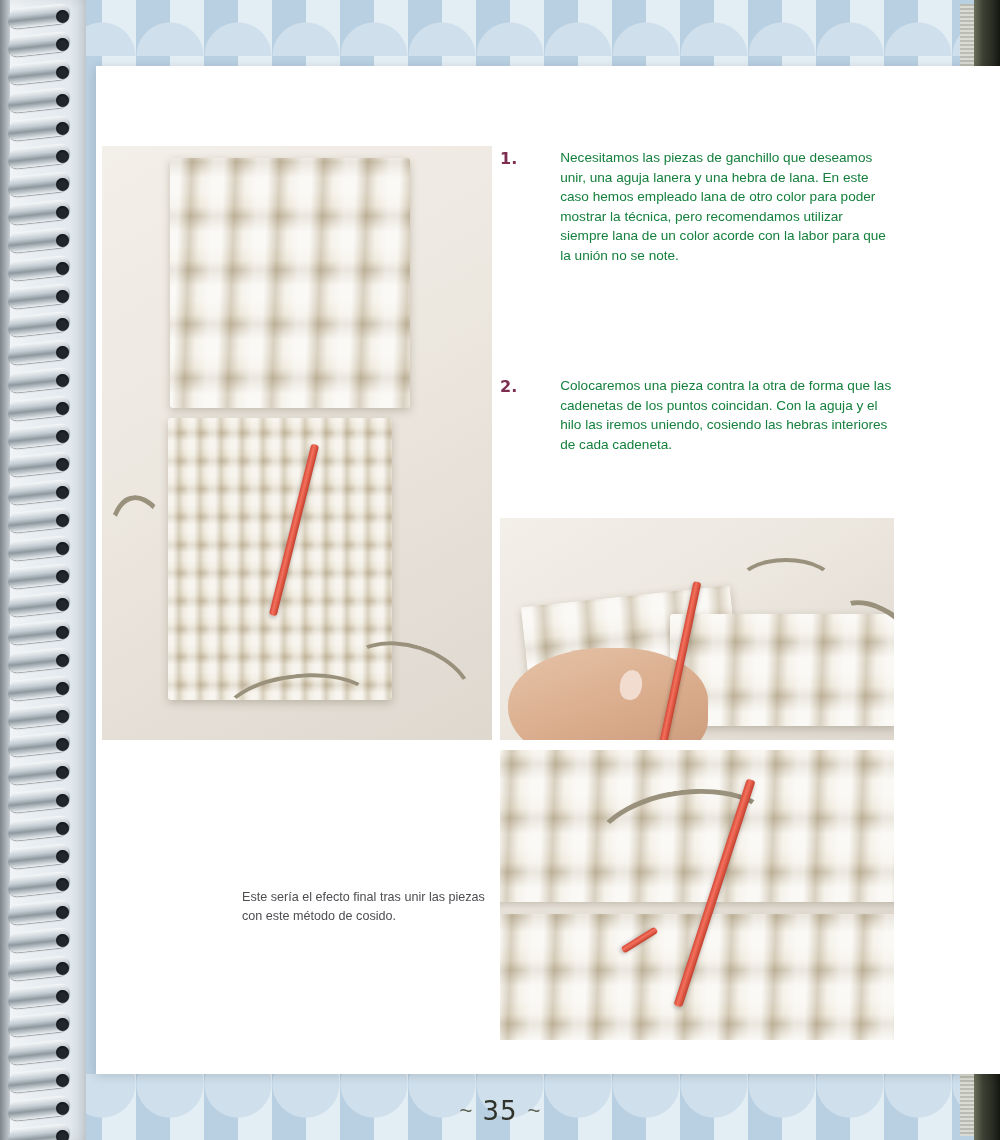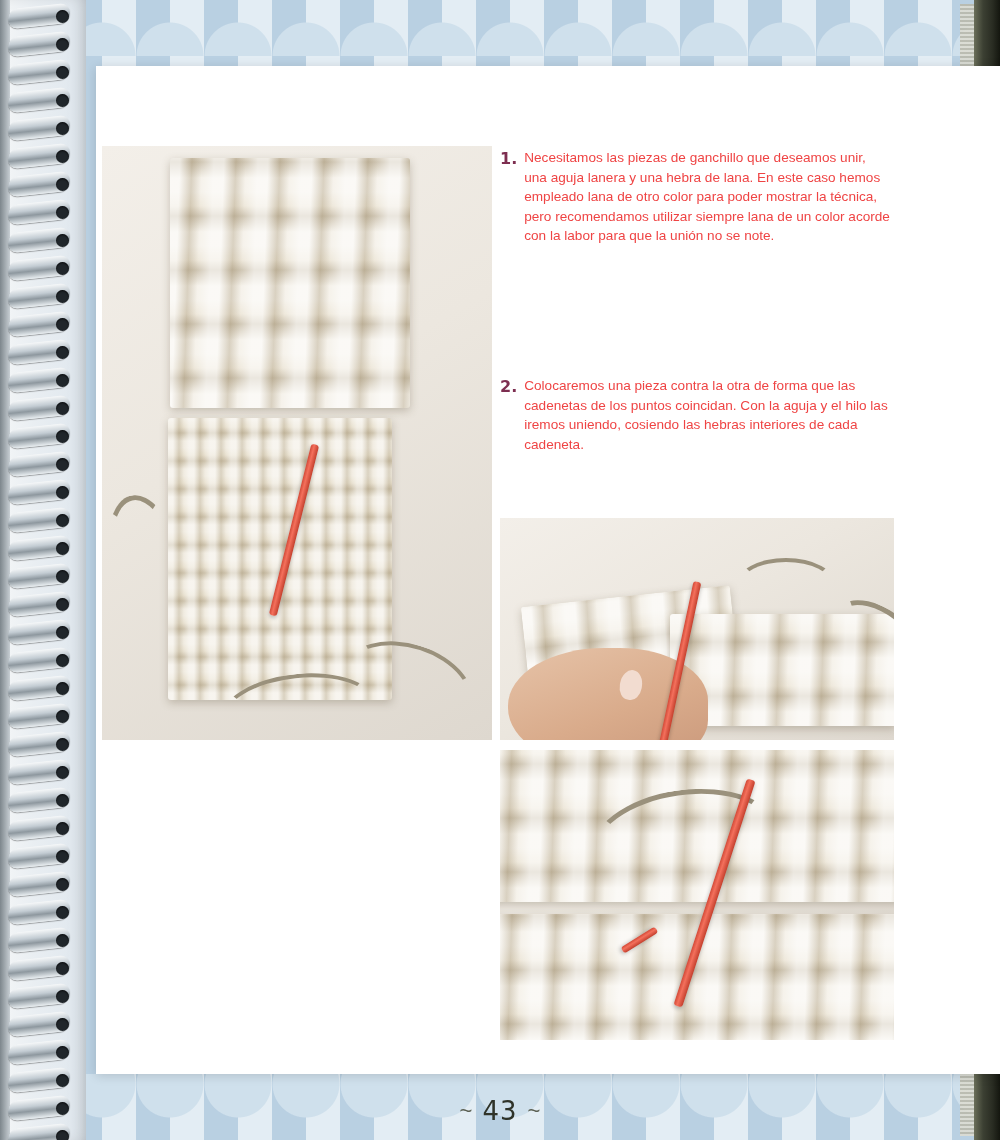--- a/index.html
+++ b/index.html
@@ -164,21 +164,22 @@
     font-weight: bold;
     font-size: 16px;
     color: #7d2e50;
     line-height: 1.35;
     flex: 0 0 auto;
   }
   .step-text {
     font-family: "Liberation Sans", sans-serif;
     font-size: 13.6px;
     line-height: 1.44;
-    color: #ef4444;
+    color: #15803d;
+    margin-left: 36px;
   }
   #step1 { left: 404px; top: 82px; }
   #step2 { left: 404px; top: 310px; }
 
   
   .caption {
     position: absolute;
     left: 146px;
     top: 822px;
     width: 244px;
@@ -424,20 +425,21 @@
       <div class="step" id="step1">
         <span class="step-num">1.</span>
         <span class="step-text">Necesitamos las piezas de ganchillo que deseamos unir, una aguja lanera y una hebra de lana. En este caso hemos empleado lana de otro color para poder mostrar la técnica, pero recomendamos utilizar siempre lana de un color acorde con la labor para que la unión no se note.</span>
       </div>
 
       <div class="step" id="step2">
         <span class="step-num">2.</span>
         <span class="step-text">Colocaremos una pieza contra la otra de forma que las cadenetas de los puntos coincidan. Con la aguja y el hilo las iremos uniendo, cosiendo las hebras interiores de cada cadeneta.</span>
       </div>
 
+      <div class="caption">Este sería el efecto final tras unir las piezas con este método de cosido.</div>
 
       <div class="photo" id="photo-swatches">
         <div class="bg-soft"></div>
         <div class="fabric coarse" style="left:68px; top:12px; width:240px; height:250px;"></div>
         <div class="fabric fine" style="left:66px; top:272px; width:224px; height:282px;"></div>
         <div class="needle" style="left:188px; top:296px; width:8px; height:176px; transform: rotate(14deg);"></div>
         <div class="yarn" style="left:8px; top:348px; width:62px; height:132px; transform: rotate(-12deg);"></div>
         <div class="yarn" style="left:236px; top:498px; width:130px; height:84px; border-width:4px; transform: rotate(18deg);"></div>
         <div class="yarn" style="left:118px; top:528px; width:150px; height:70px; border-width:4px; transform: rotate(-6deg);"></div>
       </div>
@@ -460,17 +462,17 @@
         <div class="yarn" style="left:90px; top:40px; width:180px; height:96px; border-width:5px; transform: rotate(-8deg);"></div>
         <div class="needle" style="left:210px; top:24px; width:9px; height:238px; transform: rotate(18deg);"></div>
         <div class="needle" style="left:136px; top:170px; width:7px; height:40px; transform: rotate(58deg);"></div>
       </div>
 
     </div>
   </div>
 
   <div class="footer">
     <span class="swirl">~</span>
-    <span class="page-number">43</span>
+    <span class="page-number">35</span>
     <span class="swirl">~</span>
   </div>
 
 </div>
 
 </body></html>

